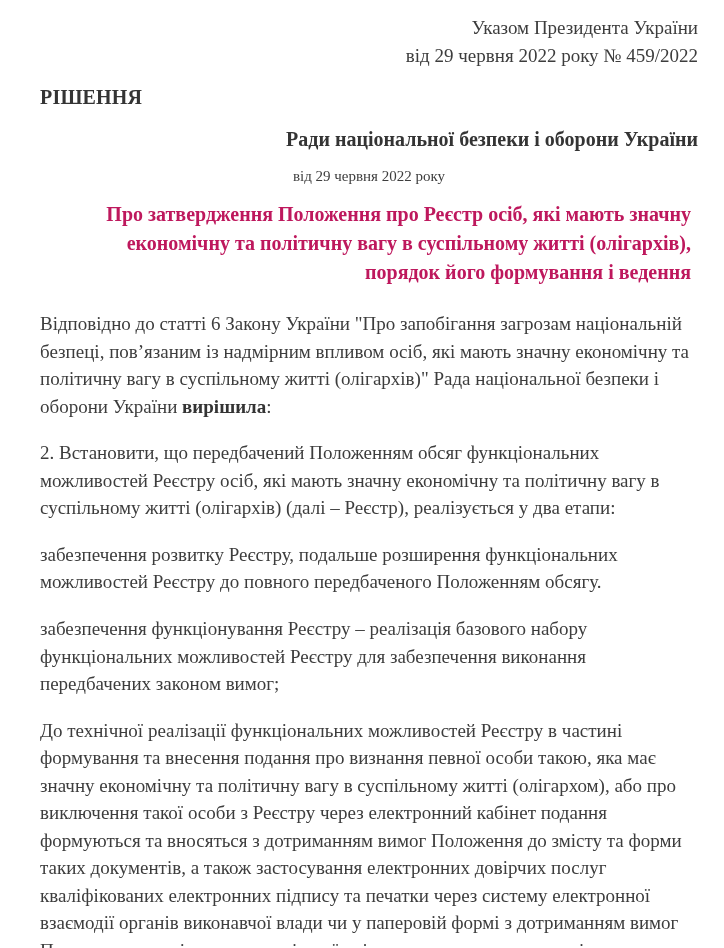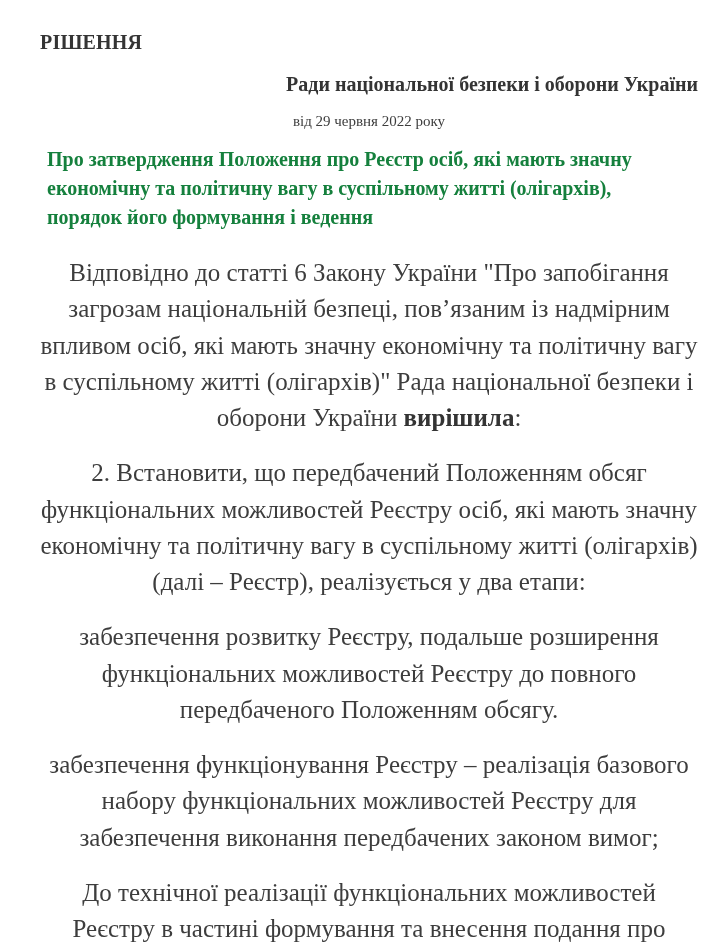--- a/index.html
+++ b/index.html
@@ -41,42 +41,44 @@
     font-weight: bold;
     color: #343434;
     margin: 19px 0 0 0;
   }
   .doc-date {
     text-align: center;
     font-size: 15px;
     margin: 17px 0 0 0;
   }
   .doc-subject {
-    text-align: left;
+    text-align: right;
     font-size: 20px;
     font-weight: bold;
-    color: #15803d;
+    color: #be185d;
     line-height: 1.45;
     max-width: 644px;
     margin: 15px auto 0 auto;
   }
   .para {
-    font-size: 25px;
+    font-size: 19px;
     line-height: 1.45;
     margin: 19px 0 0 0;
-    text-align: center;
+    text-align: left;
   }
   .opening { margin-top: 23px; }
 </style>
 </head>
 <body>
 
 <div class="page">
 
   <div class="issued">
+    <p>Указом Президента України</p>
+    <p>від 29 червня 2022 року № 459/2022</p>
   </div>
 
   <h1 class="doc-title">РІШЕННЯ</h1>
 
   <h2 class="doc-authority">Ради національної безпеки і оборони України</h2>
 
   <p class="doc-date">від 29 червня 2022 року</p>
 
   <h3 class="doc-subject">Про затвердження Положення про Реєстр осіб, які мають значну економічну та політичну вагу в суспільному житті (олігархів), порядок його формування і ведення</h3>
 

